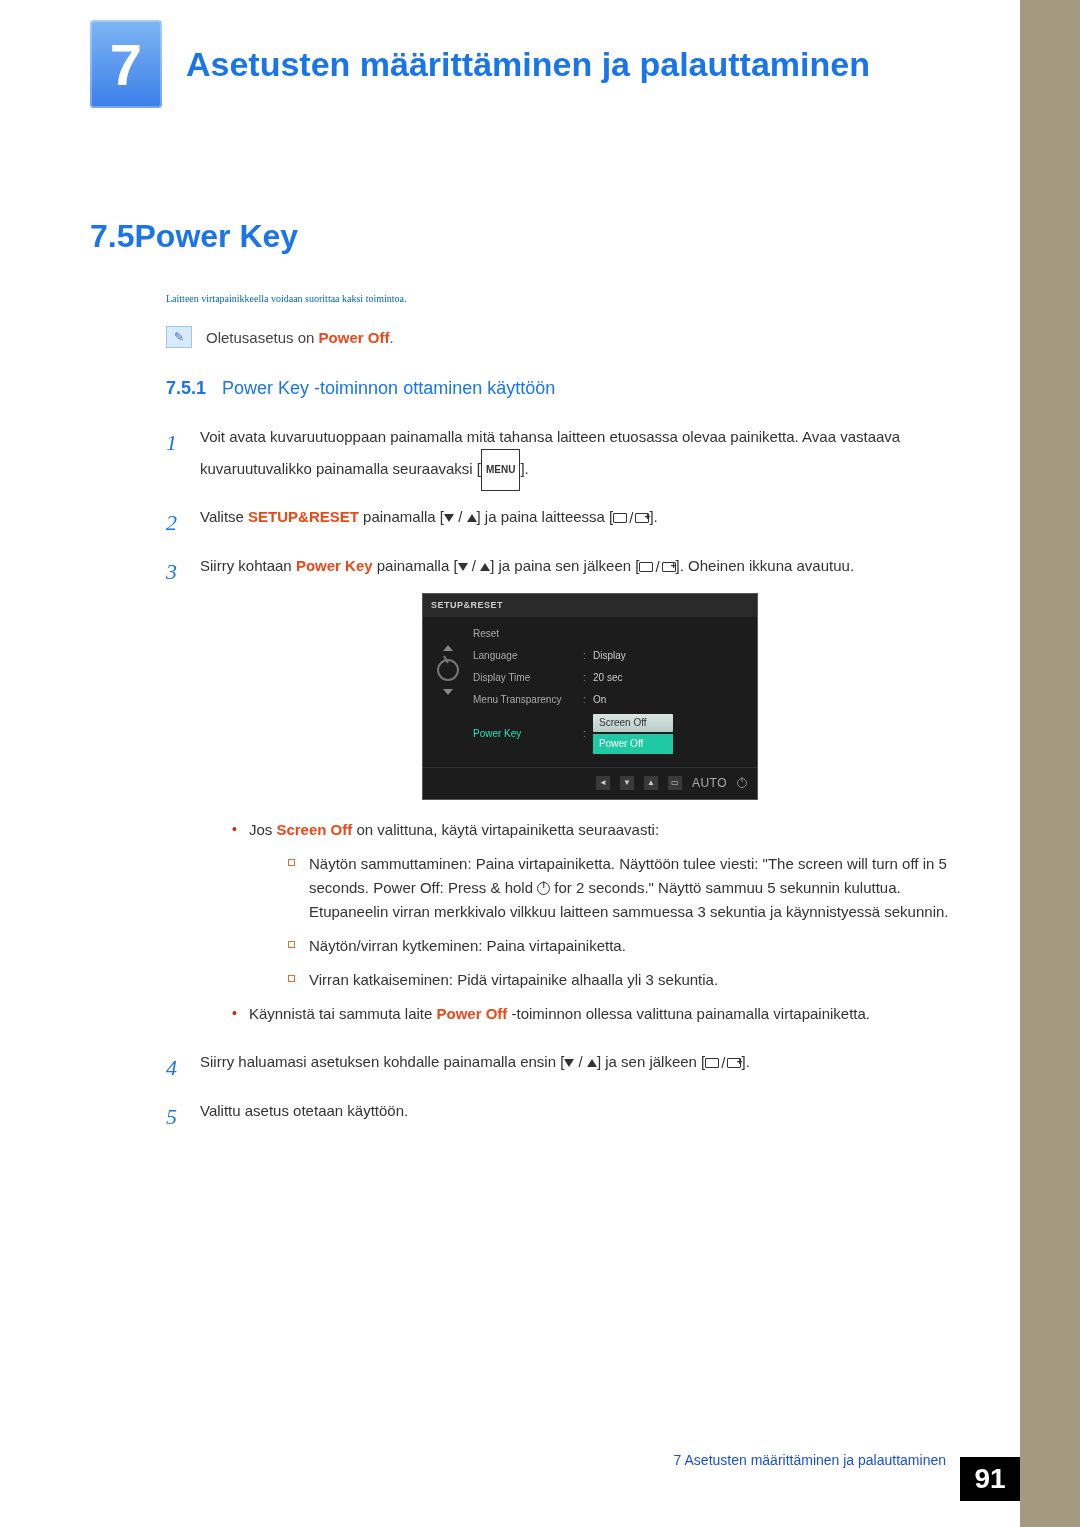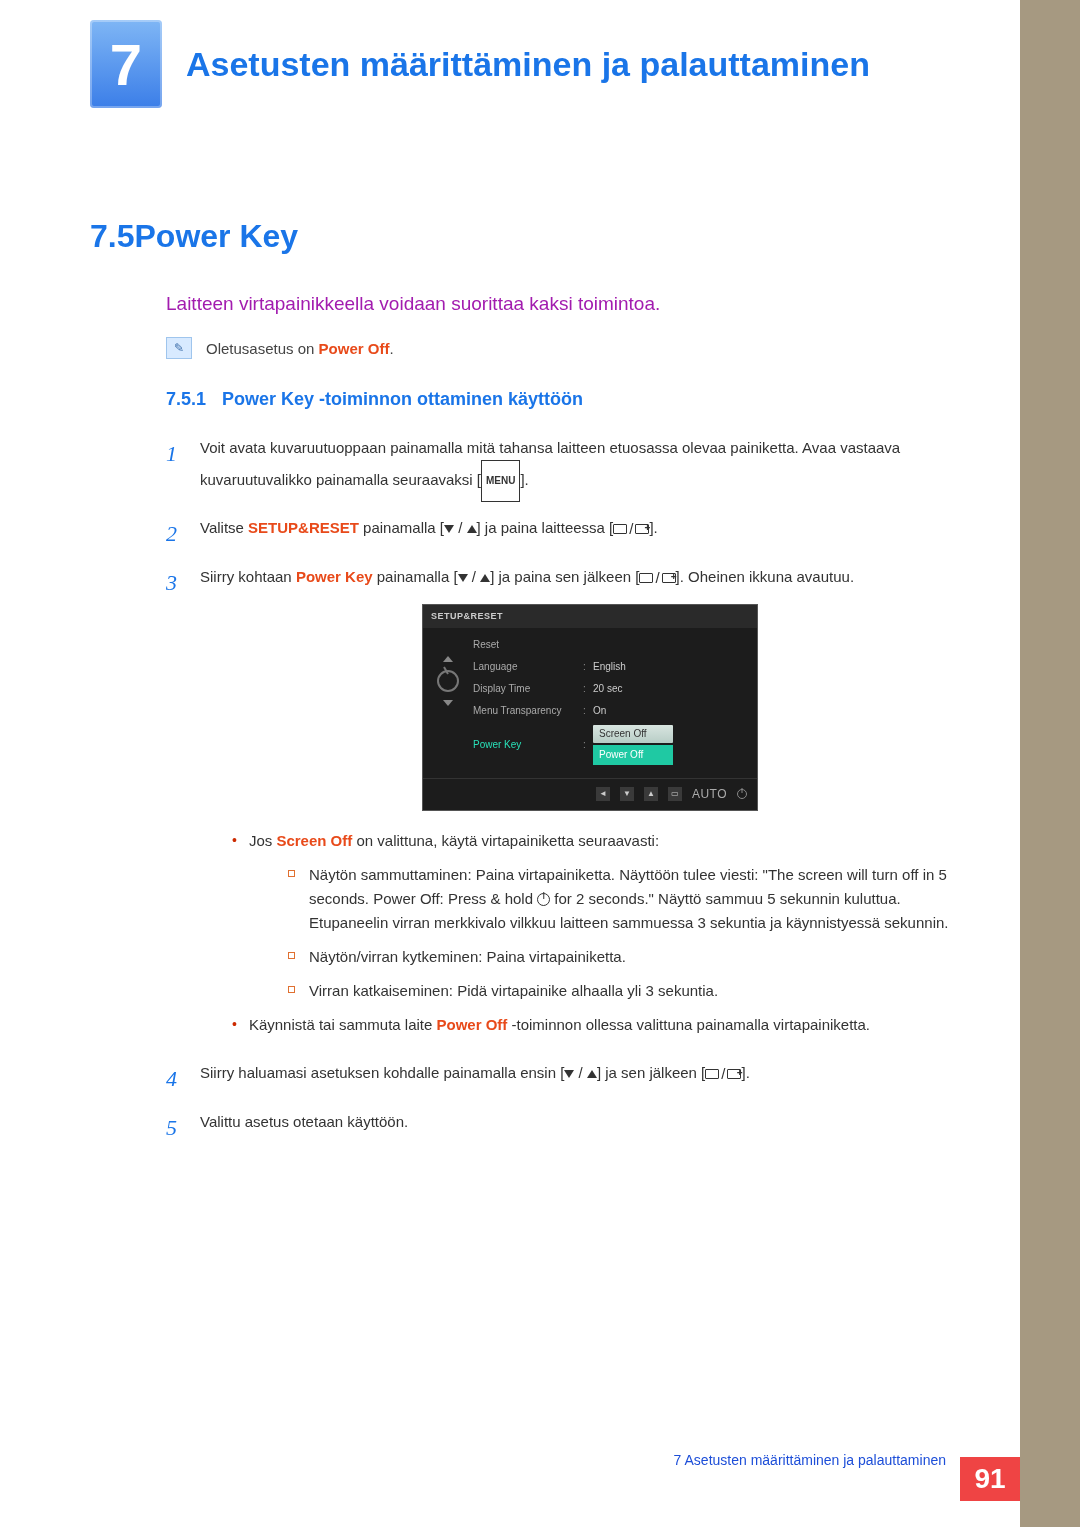--- a/index.html
+++ b/index.html
@@ -42,31 +42,31 @@
     color: #1a75e8;
     font-size: 34px;
     font-weight: bold;
   }
   .content {
     padding: 70px 100px 0 90px;
   }
   .section-row { display: flex; margin-bottom: 38px; }
   .section-num { color: #1a75e8; font-size: 32px; font-weight: bold; }
   .section-title { color: #1a75e8; font-size: 32px; font-weight: bold; }
-  .para { font-size: 19px; color: #a21caf; margin-bottom: 22px; margin-left: 76px; }
+  .para { font-size: 10px; color: #0369a1; margin-bottom: 22px; margin-left: 76px; font-family: Liberation Serif, serif; }
   .note-row { display: flex; align-items: center; margin-left: 76px; margin-bottom: 30px; gap: 14px; }
   .note-icon {
     width: 26px; height: 22px; background: #d8eaff; border: 1px solid #9fc5ed;
     display:flex; align-items:center; justify-content:center; font-size:12px; color:#3b6ca8;
   }
   .note-text { font-size: 15px; color: #444; }
   .highlight-red { color: #e84a1a; font-weight: bold; }
   .subhead { display:flex; gap:16px; margin-left:76px; margin-bottom:26px; }
   .subhead-num { color:#1a75e8; font-size:18px; font-weight:bold; }
-  .subhead-title { color:#1a75e8; font-size:18px; font-weight:bold; }
+  .subhead-title { color:#1a75e8; font-size:18px; font-weight:normal; }
   .steps { margin-left: 76px; }
   .step { display:flex; gap:16px; margin-bottom: 14px; font-size:15px; line-height:1.6; }
   .step-num { color:#1a75e8; font-size:22px; font-style:italic; font-family: Georgia, serif; min-width:18px; }
   .step-body { flex:1; color:#333; }
   .menu-box {
     display:inline-block; border:1px solid #333; padding:12px 4px; font-size:10px; font-weight:bold; vertical-align:middle;
   }
   .tri-down { display:inline-block; width:0; height:0; border-left:5px solid transparent; border-right:5px solid transparent; border-top:8px solid #333; vertical-align:middle; }
   .tri-up   { display:inline-block; width:0; height:0; border-left:5px solid transparent; border-right:5px solid transparent; border-bottom:8px solid #333; vertical-align:middle; }
   .icon-pair { display:inline-flex; align-items:center; gap:2px; vertical-align:middle; }
@@ -121,21 +121,21 @@
   .bullet { display:flex; gap:12px; margin-bottom:10px; font-size:15px; line-height:1.6; color:#333; }
   .bullet-dot { color:#cc2a00; font-size:14px; line-height:1.6; }
   .sub-bullets { margin-left: 56px; }
   .sub-bullet { display:flex; gap:14px; margin-bottom:10px; font-size:15px; line-height:1.6; }
   .sq { width:7px;height:7px;border:1px solid #e07030; margin-top:7px; flex-shrink:0; }
 
   .footer {
     position:absolute; bottom:26px; right:60px; display:flex; align-items:center;
   }
   .footer-text { font-size:14px; color:#1d4ed8; margin-right:14px; }
-  .footer-num-box { background:#ef4444; color:#fff; width:60px; height:44px; display:flex; align-items:center; justify-content:center; font-size:28px; font-weight:bold;margin-top:39px; }
+  .footer-num-box { background:#000000; color:#fff; width:60px; height:44px; display:flex; align-items:center; justify-content:center; font-size:28px; font-weight:bold;margin-top:39px; }
 </style>
 </head>
 <body>
 
 <div class="side-stripe"></div>
 
 <div class="header-row">
   <div class="chapter-badge">7</div>
   <div class="chapter-title">Asetusten määrittäminen ja palauttaminen</div>
 </div>
@@ -191,21 +191,21 @@
               <div class="osd-ring"></div>
               <span class="osd-down-w"></span>
             </div>
             <div class="osd-rows">
               <div class="osd-row">
                 <div class="osd-label">Reset</div>
               </div>
               <div class="osd-row">
                 <div class="osd-label">Language</div>
                 <div class="osd-colon">:</div>
-                <div class="osd-value">English</div>
+                <div class="osd-value">Display</div>
               </div>
               <div class="osd-row">
                 <div class="osd-label">Display Time</div>
                 <div class="osd-colon">:</div>
                 <div class="osd-value">20 sec</div>
               </div>
               <div class="osd-row">
                 <div class="osd-label">Menu Transparency</div>
                 <div class="osd-colon">:</div>
                 <div class="osd-value">On</div>

